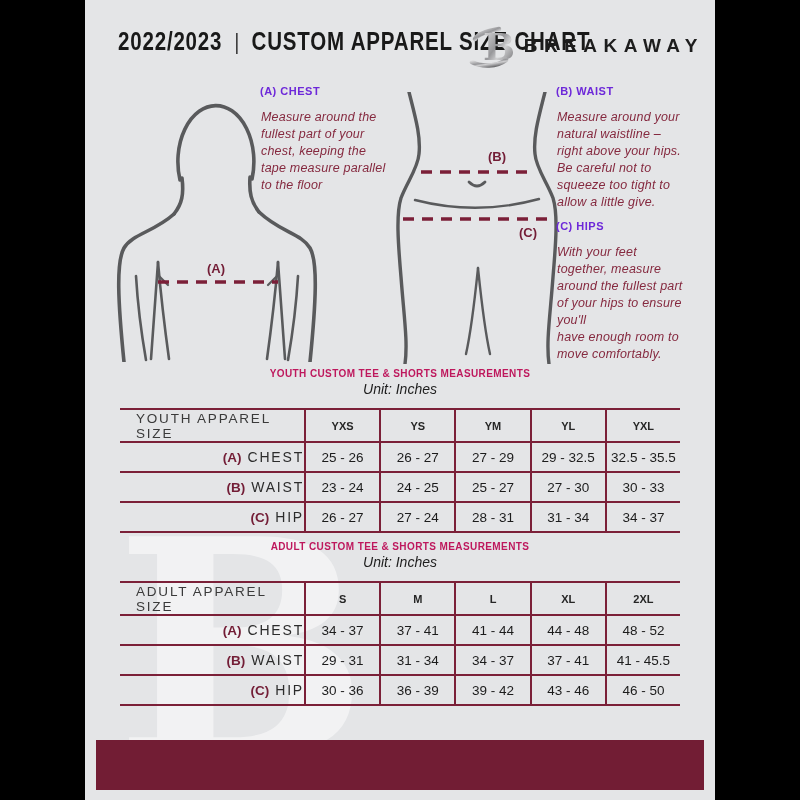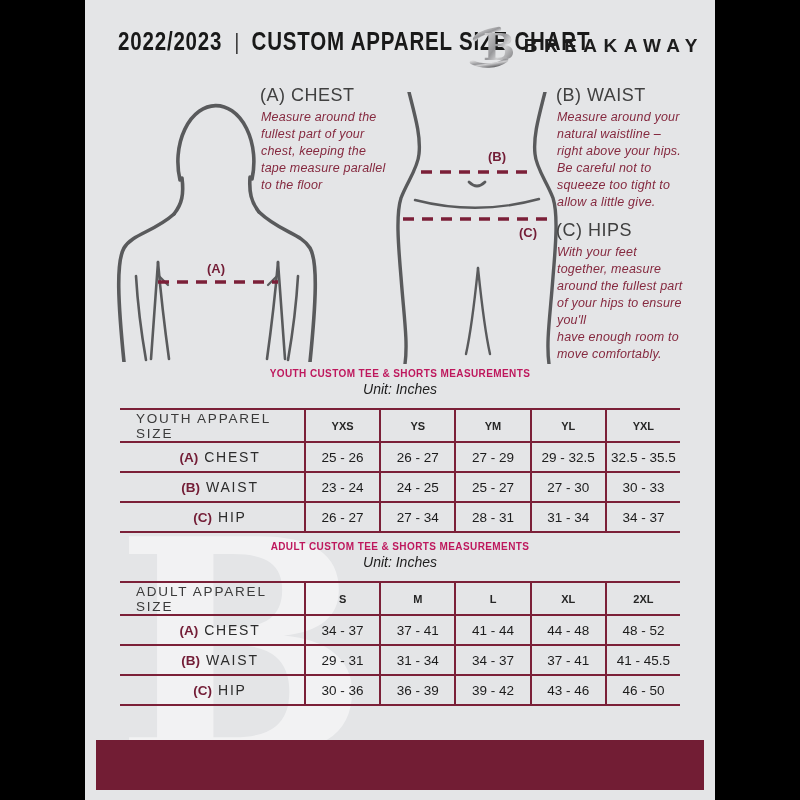--- a/index.html
+++ b/index.html
@@ -21,21 +21,21 @@
     position:absolute; left:33px; top:3px;
     display:flex; align-items:center; gap:13px;
     transform:scaleX(0.82); transform-origin:left center;
     white-space:nowrap;
   }
   .hdr-year, .hdr-title { font-size:25px; font-weight:bold; letter-spacing:1px; color:#191919; }
   .hdr-divider { font-size:22px; font-weight:300; color:#2a2a2a; padding:0 2px; }
   .hdr-right { position:absolute; right:11px; top:0; display:flex; align-items:center; gap:9px; }
   .brand-name { font-size:19px; font-weight:bold; letter-spacing:6.5px; color:#1d1d1d; }
   
-  .sec-heading { position:absolute; font-size:18px; font-weight:normal; color:#404040; letter-spacing:.5px; }
+  .sec-heading { position:absolute; font-size:11px; font-weight:bold; color:#6d28d9; letter-spacing:.5px; }
   .sec-body {
     position:absolute; font-size:12.5px; font-style:italic; color:#85293f;
     line-height:1.36; white-space:pre-line; letter-spacing:.2px;
   }
   
   .fig { position:absolute; }
   
   .watermark {
     position:absolute; left:30px; top:500px; z-index:1;
     font-family:"DejaVu Serif", serif; font-weight:bold;
@@ -48,21 +48,21 @@
   .tbl-unit  { font-size:14px; font-style:italic; color:#1e1e1e; margin-top:2px; }
   .size-table {
     position:absolute; left:35px; width:560px; z-index:2;
     border-top:2px solid #7b2038; border-bottom:2px solid #7b2038;
   }
   .t-row { display:grid; grid-template-columns:184px repeat(5,1fr); }
   .t-row:not(:first-child) { border-top:2px solid #7b2038; }
   .t-row.head { height:31px; }
   .t-row.data { height:30px; }
   .t-cell { display:flex; align-items:center; justify-content:center; }
-  .t-cell.first { justify-content:center; padding-left:16px; }
+  .t-cell.first { justify-content:flex-end; padding-left:16px; }
   .t-cell.col-h { border-left:2px solid #7b2038; font-weight:bold; font-size:11px; color:#262626; }
   .t-cell.val  { border-left:2px solid #7b2038; font-size:13.5px; color:#1c1c1c; }
   .size-hdr-label { font-size:13.5px; letter-spacing:1.8px; color:#3a3a3a; }
   .row-prefix { font-weight:bold; font-size:13.5px; color:#731d36; margin-right:6px; }
   .row-label  { font-size:14px; letter-spacing:1.8px; color:#2c2c2c; }
   
   .footer-bar {
     position:absolute; left:11px; top:740px; width:608px; height:50px;
     background:#721d34; z-index:3;
   }
@@ -194,21 +194,21 @@
       <div class="t-cell val">25 - 27</div>
       <div class="t-cell val">27 - 30</div>
       <div class="t-cell val">30 - 33</div>
     </div>
     <div class="t-row data">
       <div class="t-cell first">
         <span class="row-prefix">(C)</span>
         <span class="row-label">HIP</span>
       </div>
       <div class="t-cell val">26 - 27</div>
-      <div class="t-cell val">27 - 34</div>
+      <div class="t-cell val">27 - 24</div>
       <div class="t-cell val">28 - 31</div>
       <div class="t-cell val">31 - 34</div>
       <div class="t-cell val">34 - 37</div>
     </div>
   </div>
 
   <div class="tbl-title-block" style="top:541px;">
     <div class="tbl-title">ADULT CUSTOM TEE &amp; SHORTS MEASUREMENTS</div>
     <div class="tbl-unit">Unit: Inches</div>
   </div>

